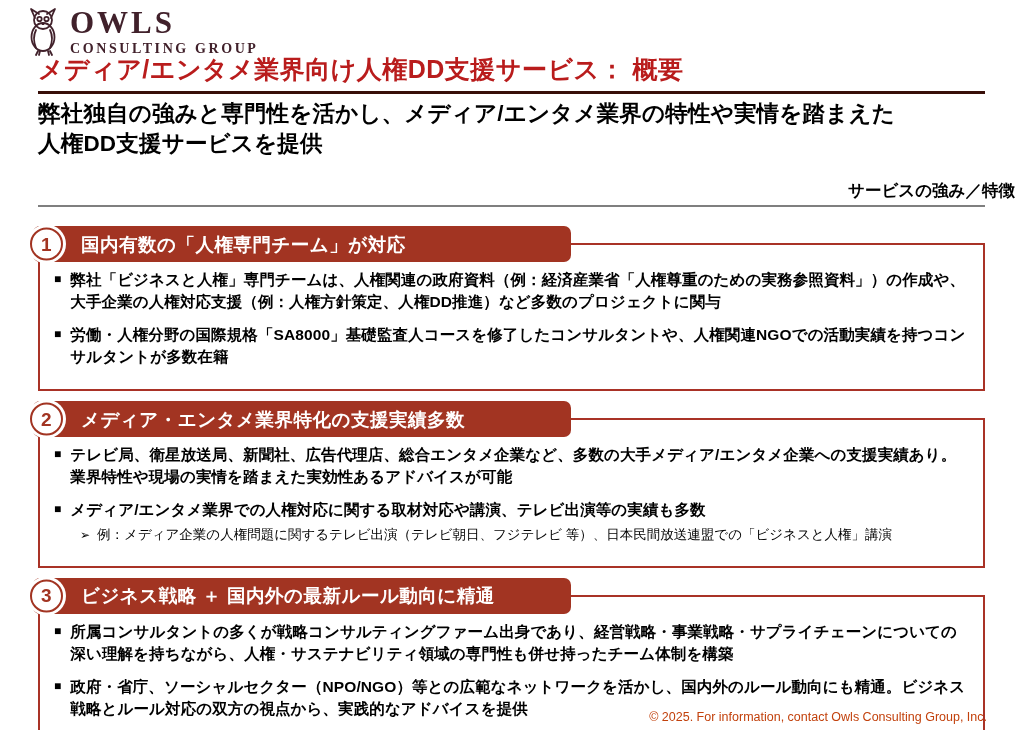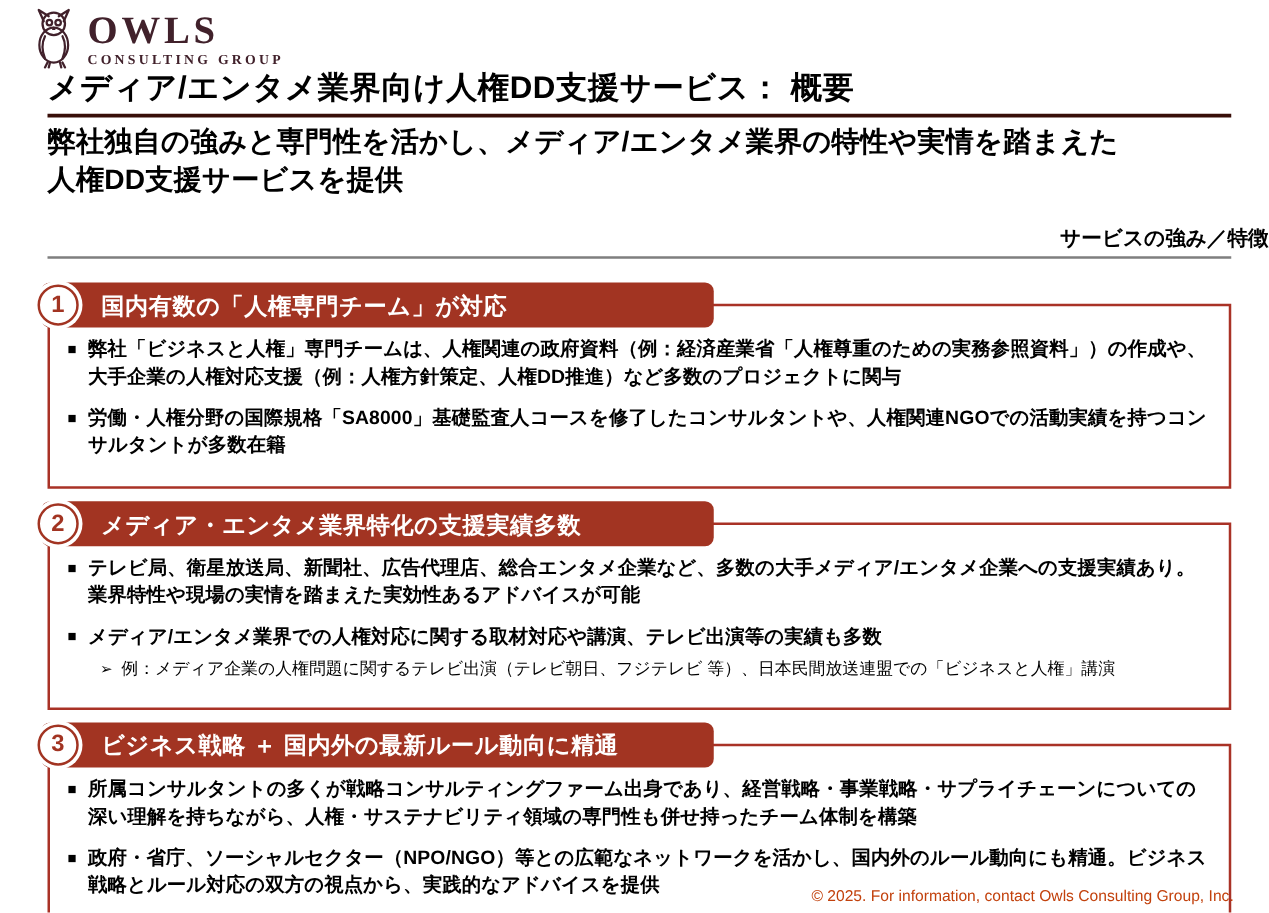--- a/index.html
+++ b/index.html
@@ -13,27 +13,27 @@
   
   .logo{position:absolute;top:5px;left:24px;display:flex;align-items:center;gap:6px;}
   .logo svg{display:block;}
   .logo-text{display:flex;flex-direction:column;margin-top:2px;}
   .logo-name{
     font-family:"Liberation Serif","DejaVu Serif",serif;
     font-size:31px;font-weight:bold;letter-spacing:3px;color:#41212b;line-height:1;
   }
   .logo-sub{
     font-family:"Liberation Serif","DejaVu Serif",serif;
-    font-size:11px;font-weight:bold;letter-spacing:2.6px;color:#41212b;margin-top:3px;
+    font-size:14px;font-weight:bold;letter-spacing:2.6px;color:#41212b;margin-top:3px;
   }
 
   
   .title{
     position:absolute;top:53px;left:38px;right:30px;
-    font-size:25px;font-weight:bold;color:#000000;
+    font-size:25px;font-weight:bold;color:#b91c1c;
     padding-bottom:5px;border-bottom:3px solid #380e08;
     letter-spacing:.5px;
   }
   .lead{
     position:absolute;top:99px;left:38px;right:12px;
     font-size:22.5px;font-weight:bold;color:#000;line-height:1.32;letter-spacing:.2px;
   }
 
   
   .mid-heading{

